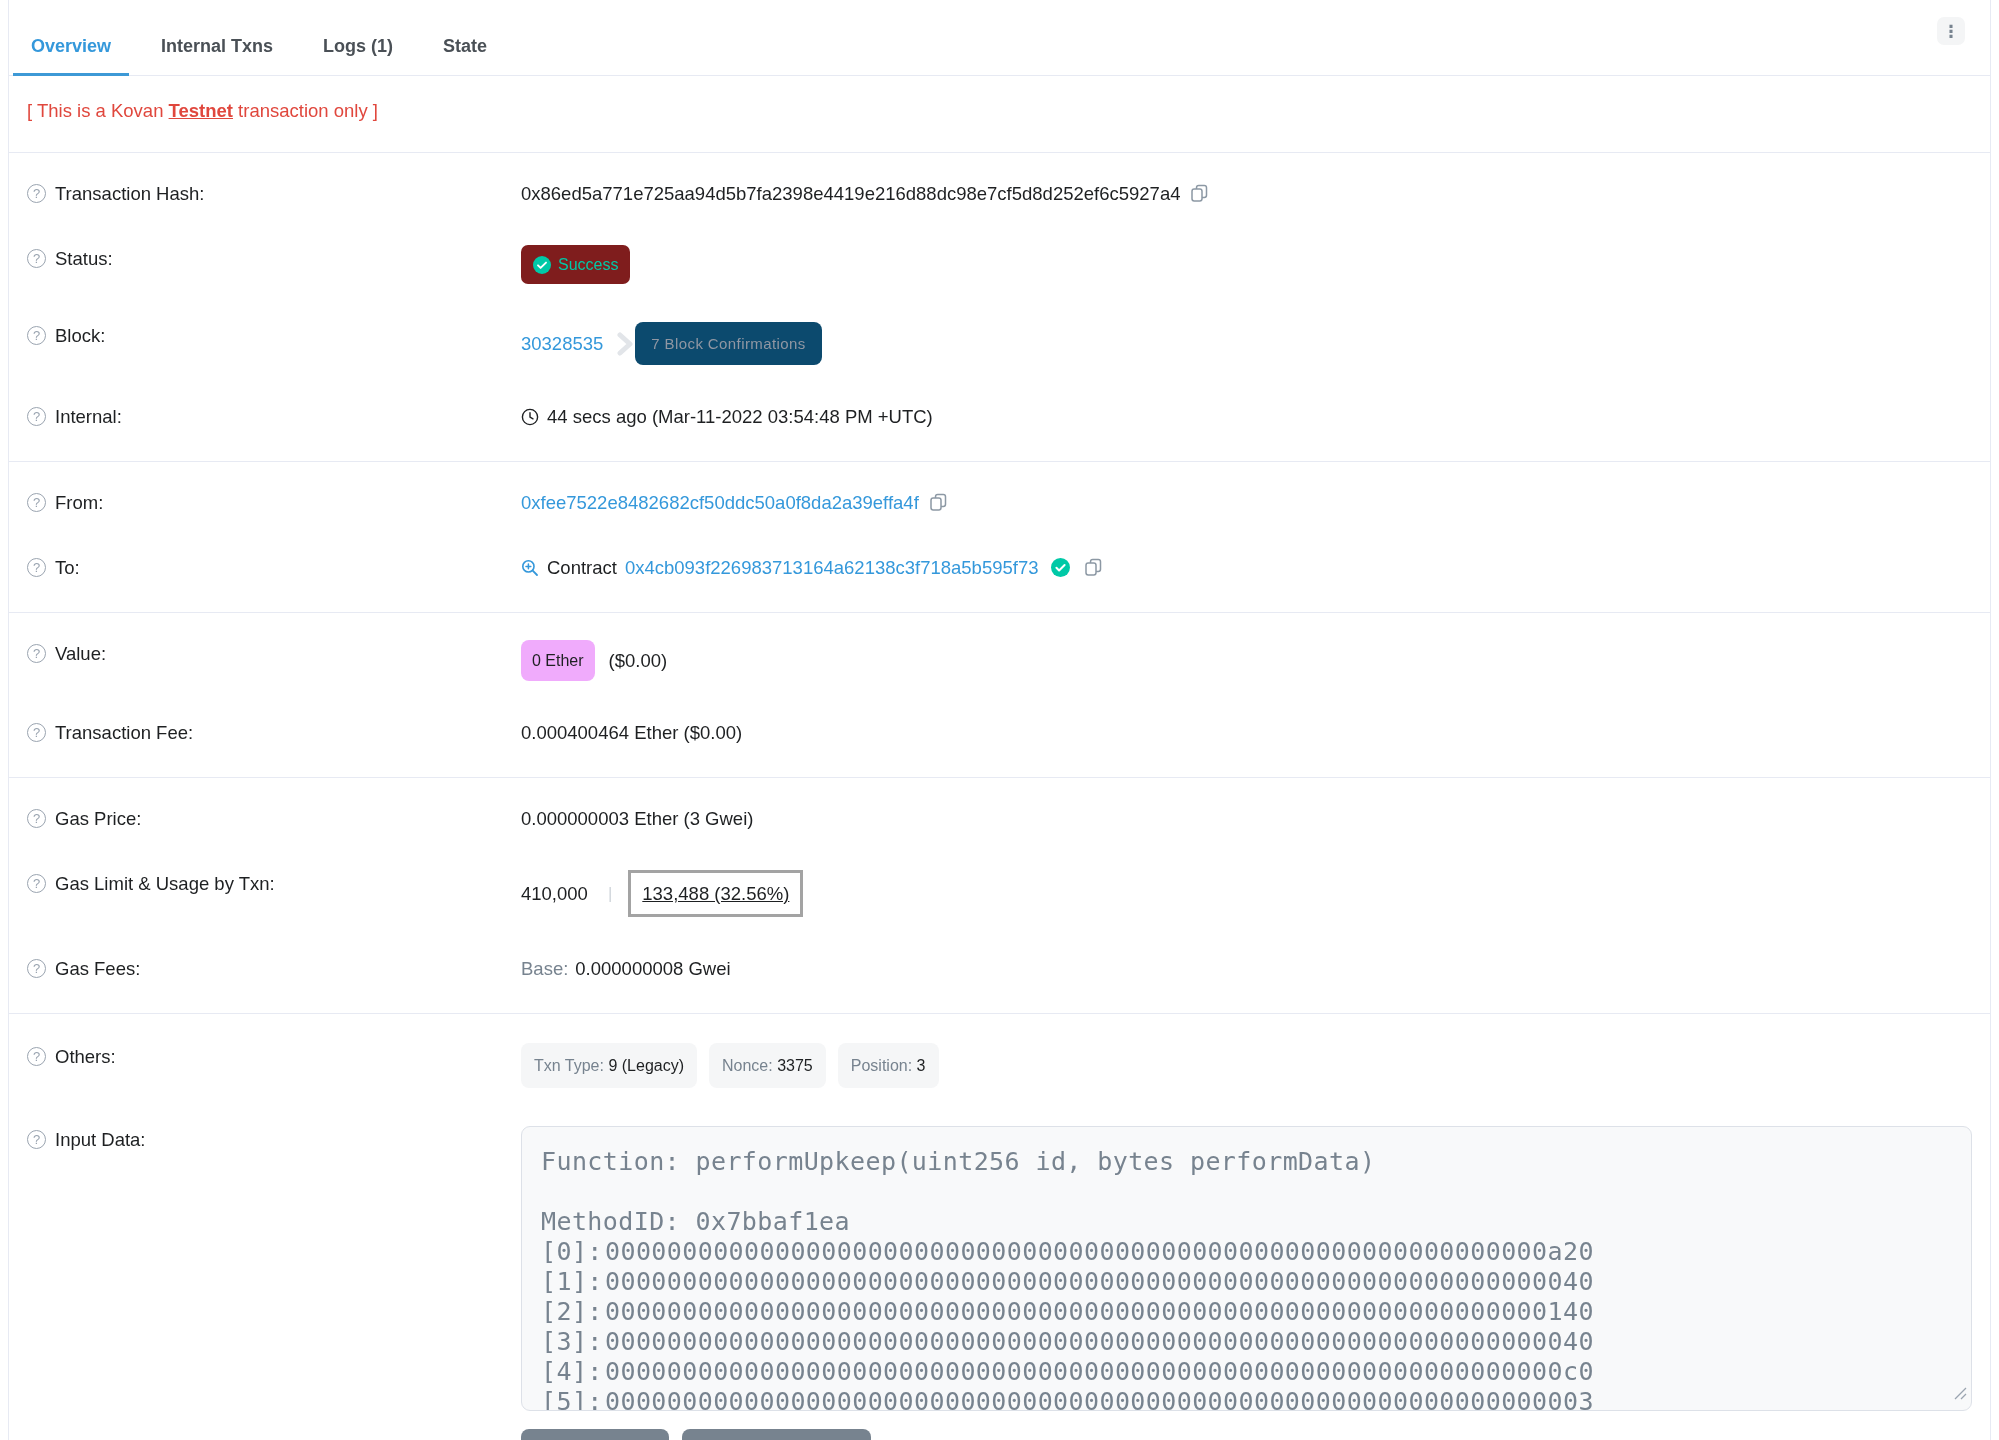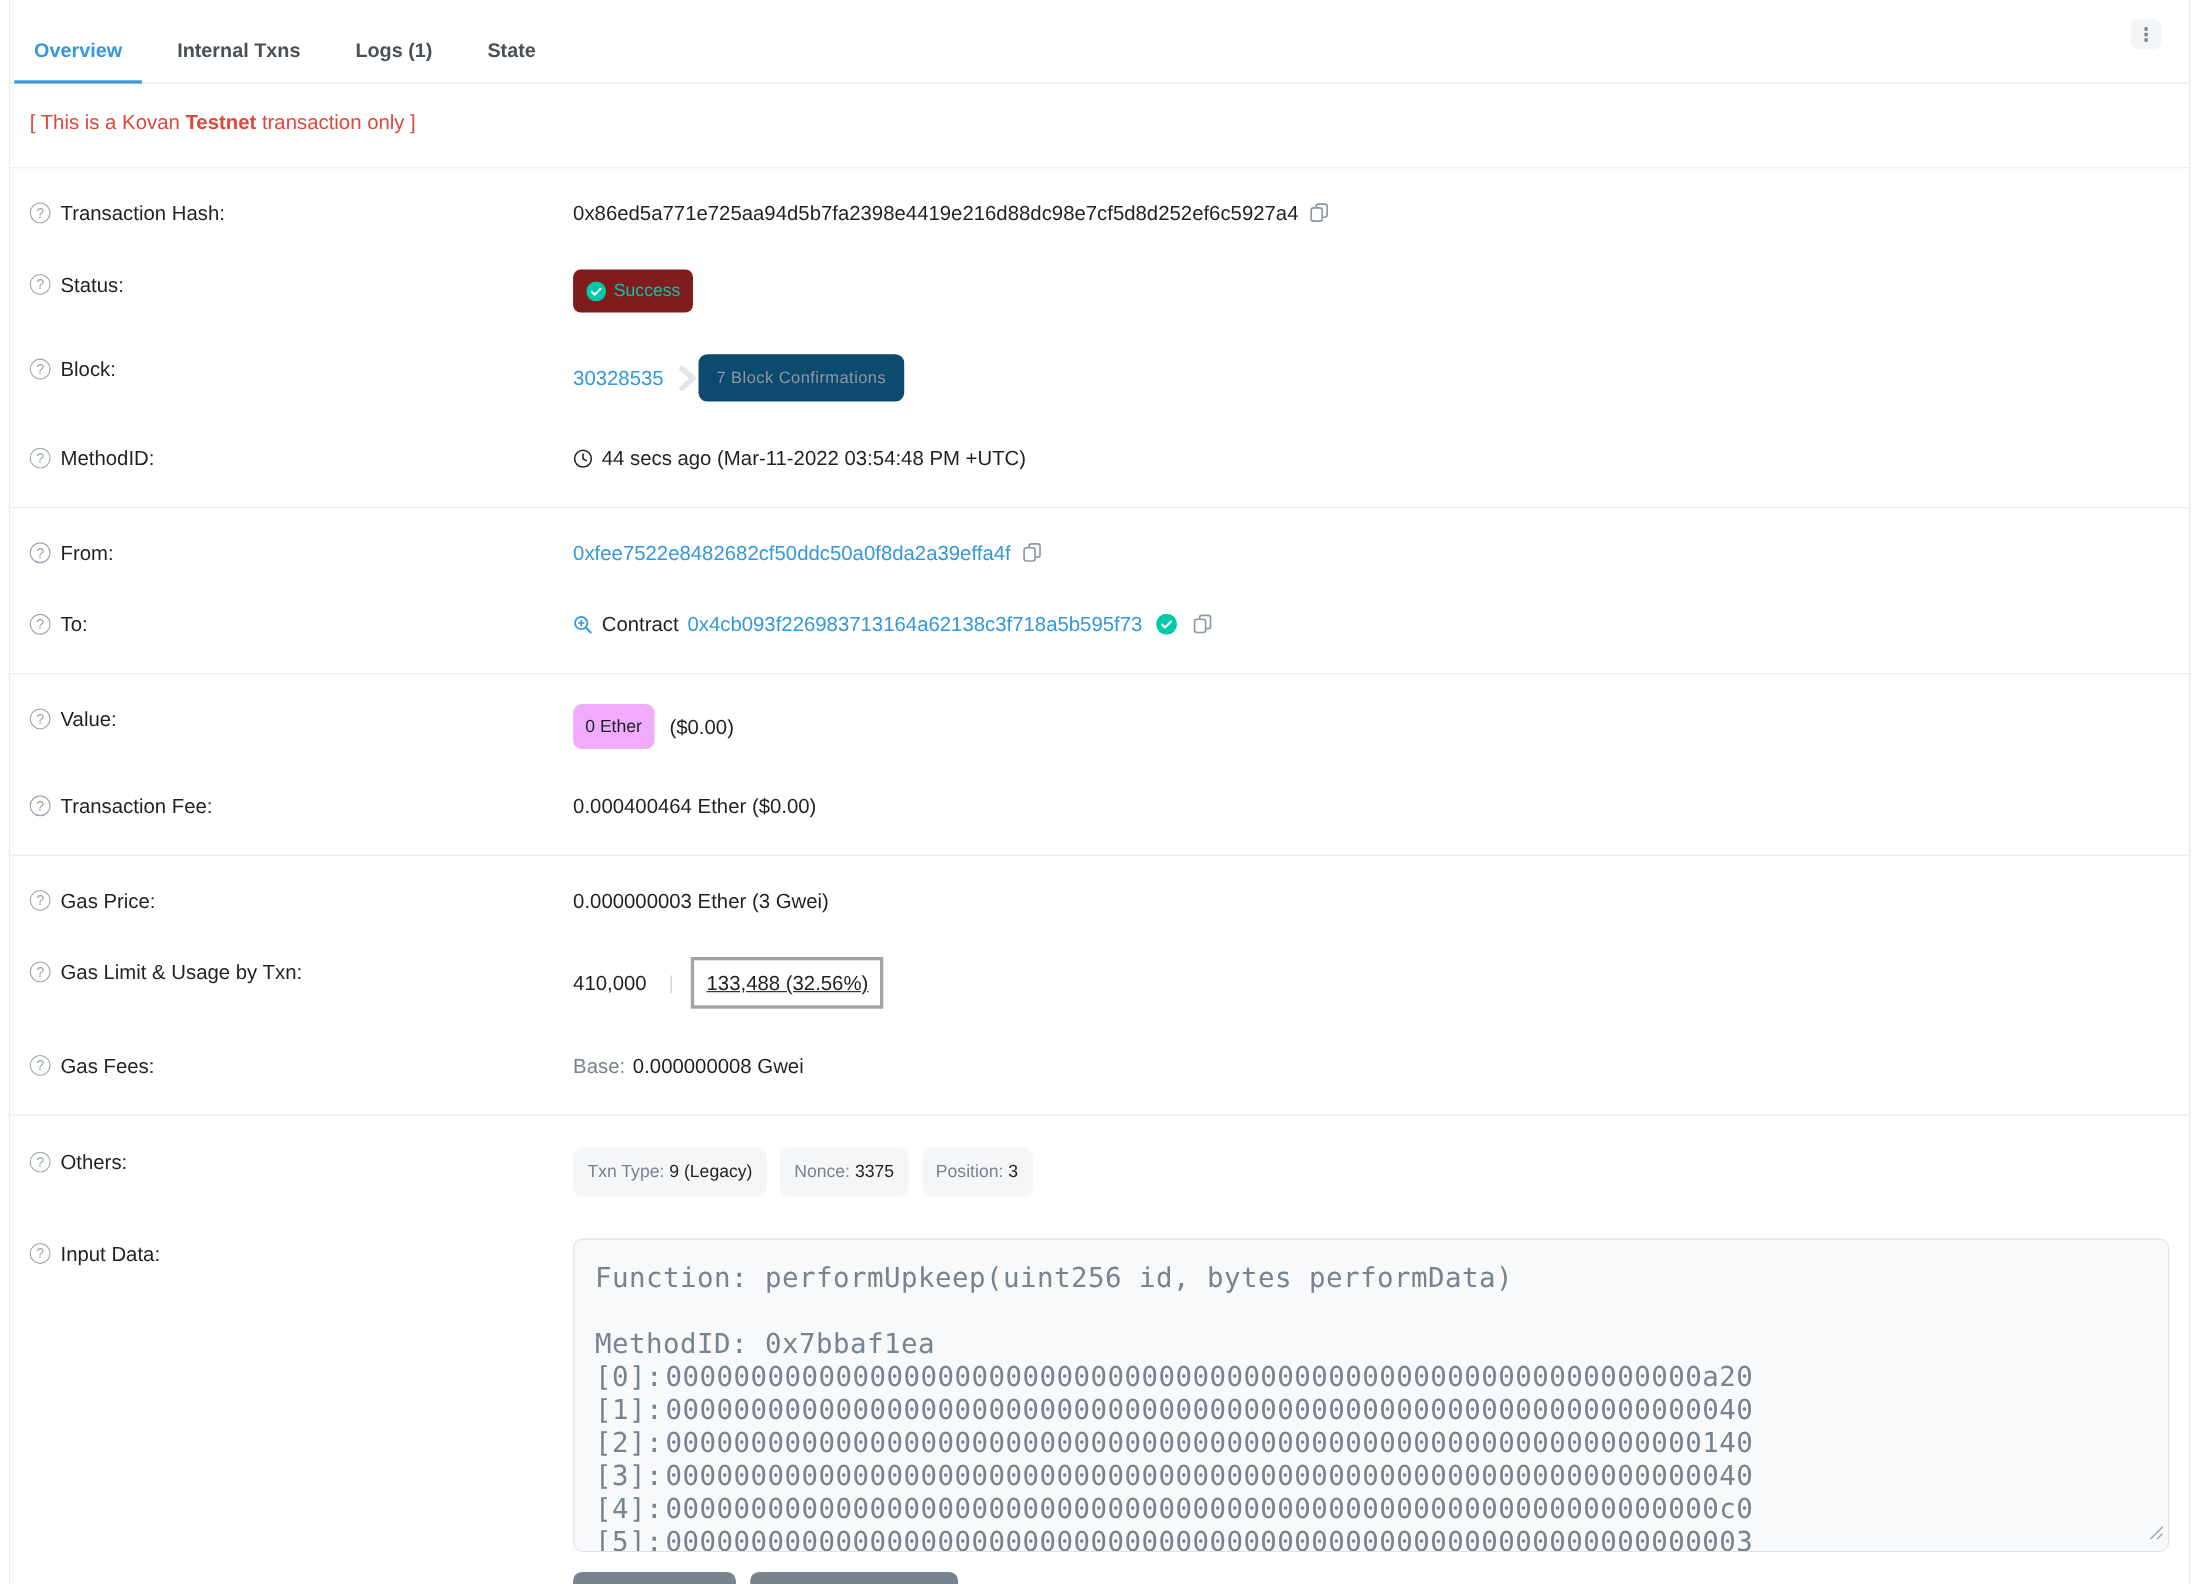--- a/index.html
+++ b/index.html
@@ -56,21 +56,21 @@
     font-size: 17px;
     font-weight: 700;
     cursor: pointer;
     line-height: 1;
   }
 
   
   .section { padding: 8px 18px 12px 18px; border-bottom: 1px solid #e7eaf3; }
   .notice { padding: 24px 18px 30px 18px; border-bottom: 1px solid #e7eaf3; }
   .notice-text { color: #e0473d; font-size: 18.5px; }
-  .notice-text b { font-weight: 700; }
+  .notice-text b { font-weight: 700; text-decoration: underline; }
 
   .row { display: flex; align-items: flex-start; padding: 19px 0; }
   .row-label {
     flex: 0 0 494px;
     display: flex;
     align-items: center;
     gap: 9px;
     line-height: 27px;
     color: #1e2022;
   }
@@ -245,21 +245,21 @@
               <path d="M3 5l10 9-10 9" stroke="#e2e5e9" stroke-width="5" fill="none" stroke-linejoin="round" stroke-linecap="round"></path>
             </svg>
         </span>
         <span class="badge-confirm">7 Block Confirmations</span>
       </div>
     </div>
 
     <div class="row">
       <div class="row-label">
         <span class="q-icon">?</span>
-        <span>MethodID:</span>
+        <span>Internal:</span>
       </div>
       <div class="row-value">
         <span class="icon-btn" style="margin-right:8px">
           <svg width="18" height="18" viewBox="0 0 18 18" fill="none">
               <circle cx="9" cy="9" r="7.6" stroke="#1e2022" stroke-width="1.4"></circle>
               <path d="M9 4.8V9l3 1.8" stroke="#1e2022" stroke-width="1.4" stroke-linecap="round"></path>
             </svg>
         </span>
         <span>44 secs ago (Mar-11-2022 03:54:48 PM +UTC)</span>
       </div>

